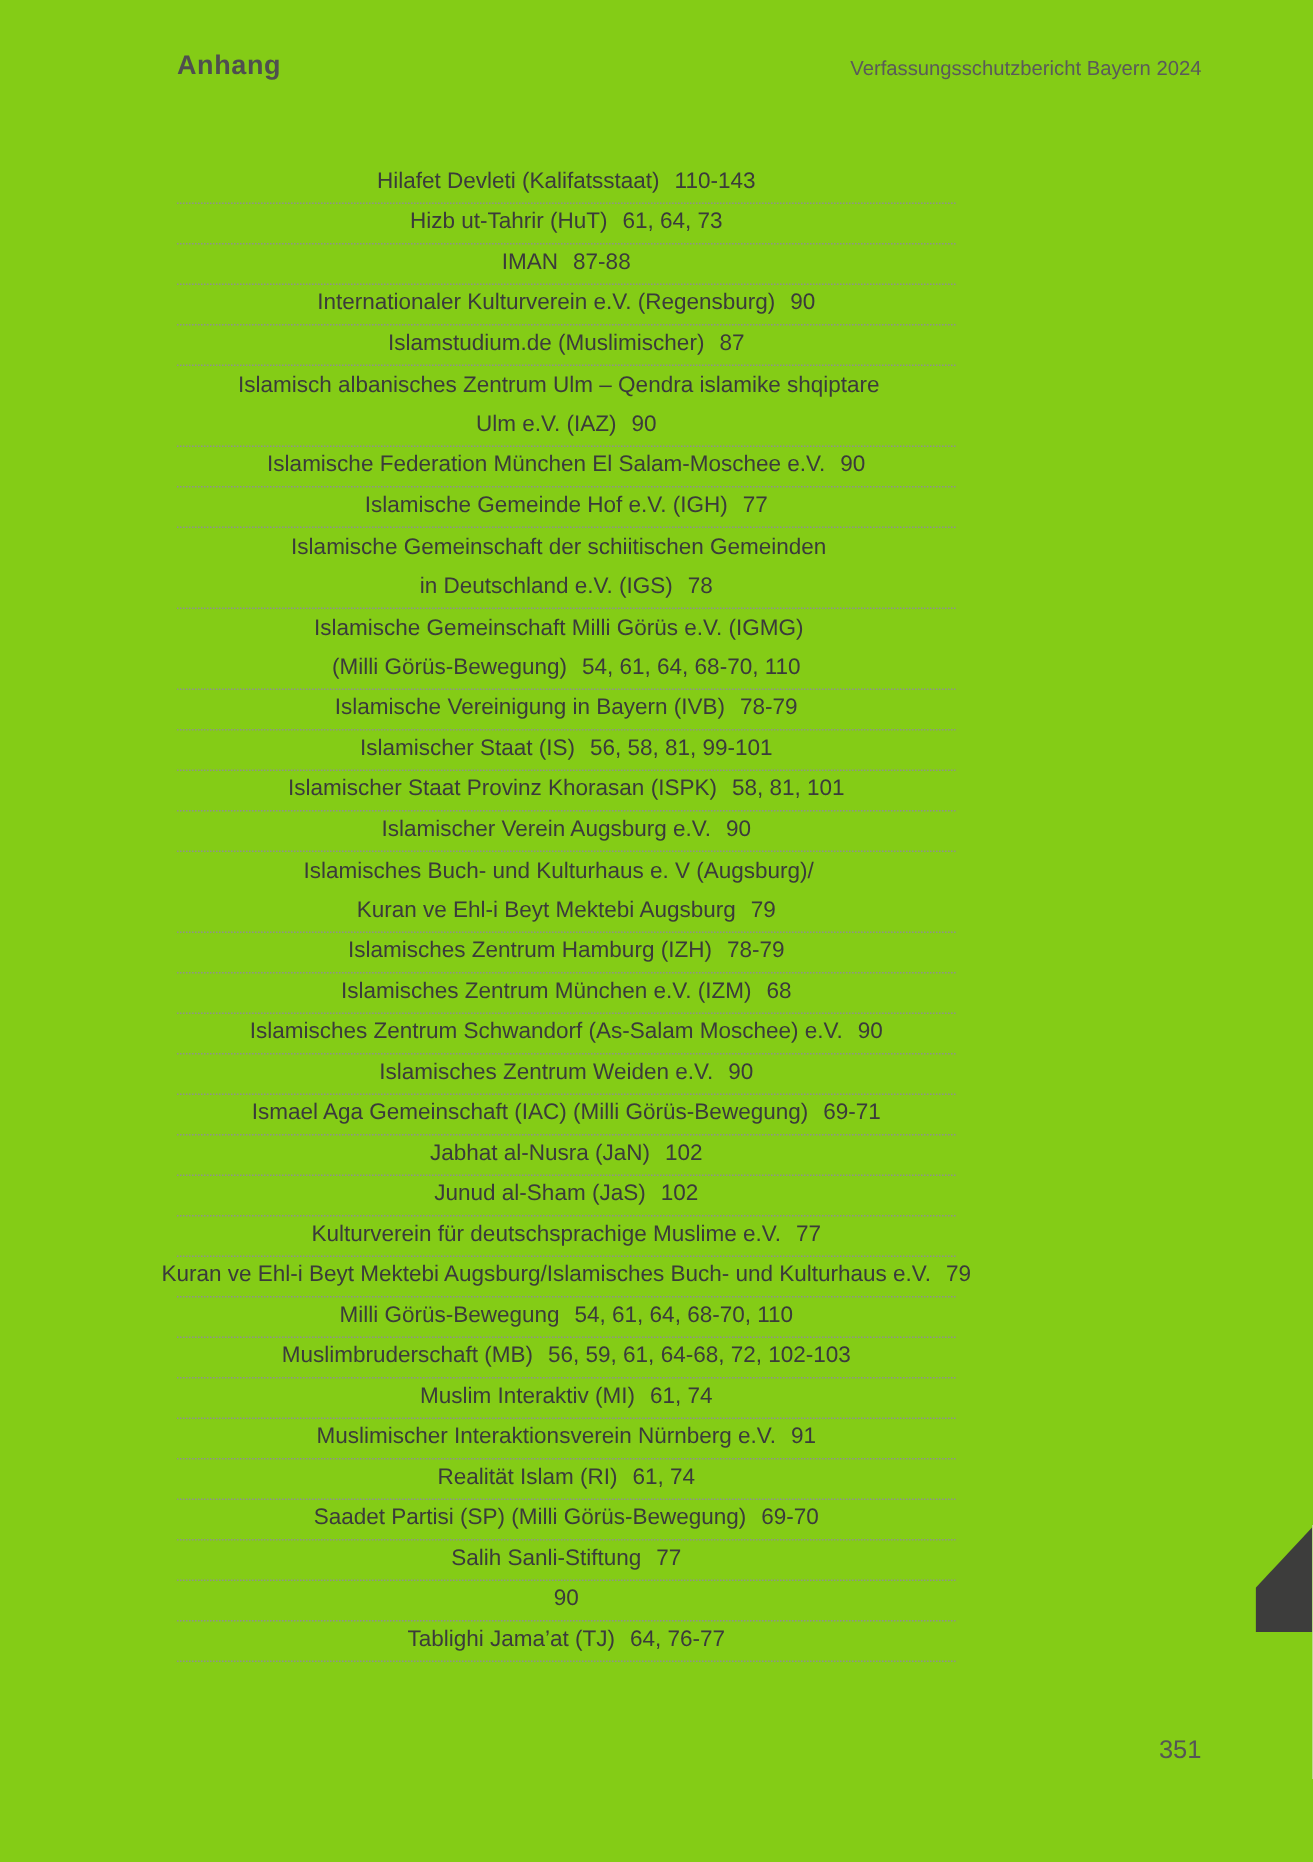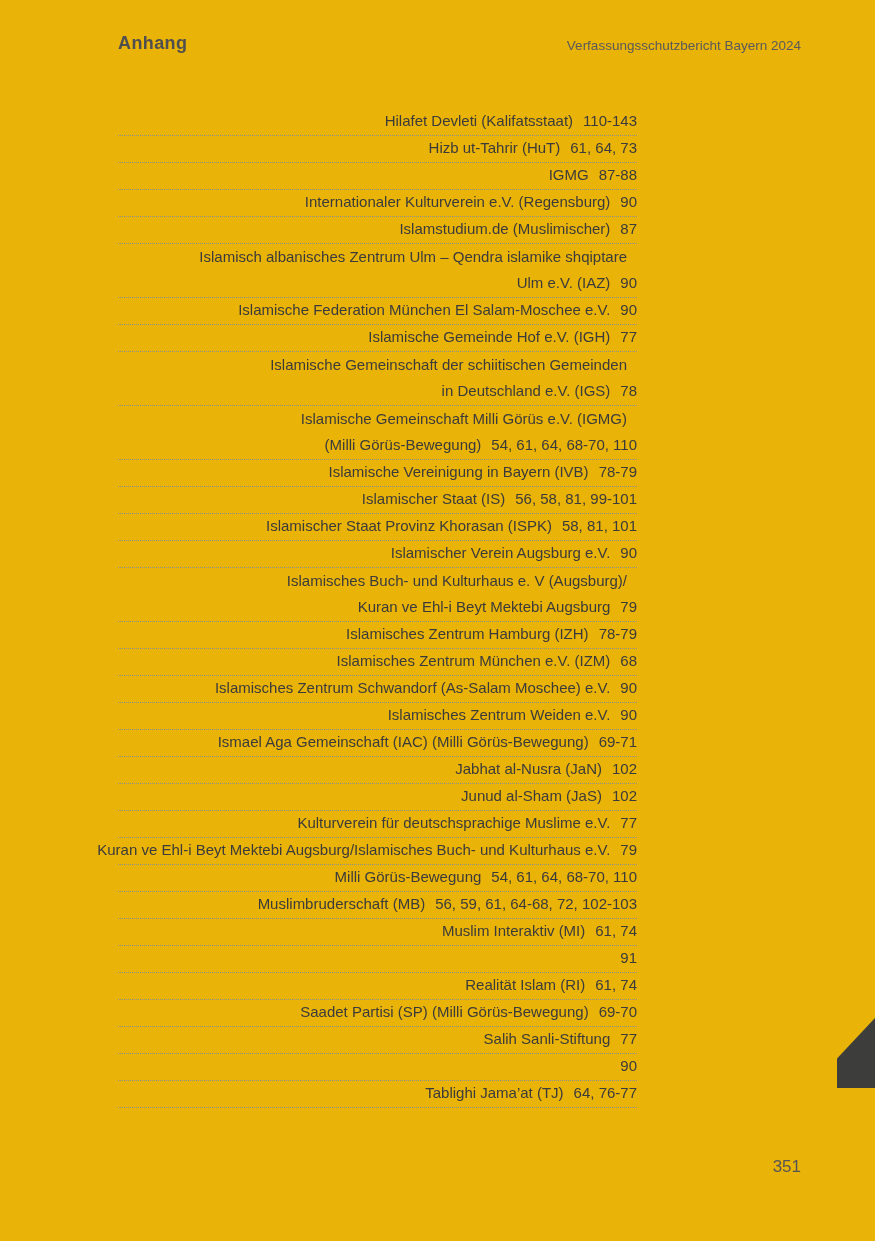--- a/index.html
+++ b/index.html
@@ -1,21 +1,21 @@
 <!DOCTYPE html>
 <html><head>
 <meta charset="utf-8">
 <style>
   html, body { margin: 0; padding: 0; background: #e8e8e8; }
   .page {
     position: relative;
     width: 875px;
     height: 1241px;
     margin: 0 auto;
-    background: #eab308;
+    background: #84cc16;
     font-family: "Liberation Sans", sans-serif;
     overflow: hidden;
   }
   .header-left {
     position: absolute;
     left: 118px;
     top: 33px;
     font-size: 18px;
     font-weight: 600;
     color: #4f4f4f;
@@ -30,21 +30,21 @@
   }
   .index-list {
     position: absolute;
     left: 118px;
     top: 109px;
     width: 519px;
   }
   .entry-line {
     height: 27px;
     display: flex;
-    justify-content: flex-end;
+    justify-content: center;
     align-items: flex-end;
     padding-bottom: 6px;
     box-sizing: border-box;
     font-size: 15px;
     color: #3b3b3b;
   }
   .entry-line.leader {
     border-bottom: 1px dotted #8f8f8f;
   }
   .entry-label {
@@ -81,21 +81,21 @@
   <div class="index-list" id="index-list">
       <div class="entry-line leader">
         <span class="entry-label">Hilafet Devleti (Kalifatsstaat)</span>
         <span class="entry-pages">110-143</span>
       </div>
       <div class="entry-line leader">
         <span class="entry-label">Hizb ut-Tahrir (HuT)</span>
         <span class="entry-pages">61, 64, 73</span>
       </div>
       <div class="entry-line leader">
-        <span class="entry-label">IGMG</span>
+        <span class="entry-label">IMAN</span>
         <span class="entry-pages">87-88</span>
       </div>
       <div class="entry-line leader">
         <span class="entry-label">Internationaler Kulturverein e.V. (Regensburg)</span>
         <span class="entry-pages">90</span>
       </div>
       <div class="entry-line leader">
         <span class="entry-label">Islamstudium.de (Muslimischer)</span>
         <span class="entry-pages">87</span>
       </div>
@@ -193,20 +193,21 @@
       </div>
       <div class="entry-line leader">
         <span class="entry-label">Muslimbruderschaft (MB)</span>
         <span class="entry-pages">56, 59, 61, 64-68, 72, 102-103</span>
       </div>
       <div class="entry-line leader">
         <span class="entry-label">Muslim Interaktiv (MI)</span>
         <span class="entry-pages">61, 74</span>
       </div>
       <div class="entry-line leader">
+        <span class="entry-label">Muslimischer Interaktionsverein Nürnberg e.V.</span>
         <span class="entry-pages">91</span>
       </div>
       <div class="entry-line leader">
         <span class="entry-label">Realität Islam (RI)</span>
         <span class="entry-pages">61, 74</span>
       </div>
       <div class="entry-line leader">
         <span class="entry-label">Saadet Partisi (SP) (Milli Görüs-Bewegung)</span>
         <span class="entry-pages">69-70</span>
       </div>

